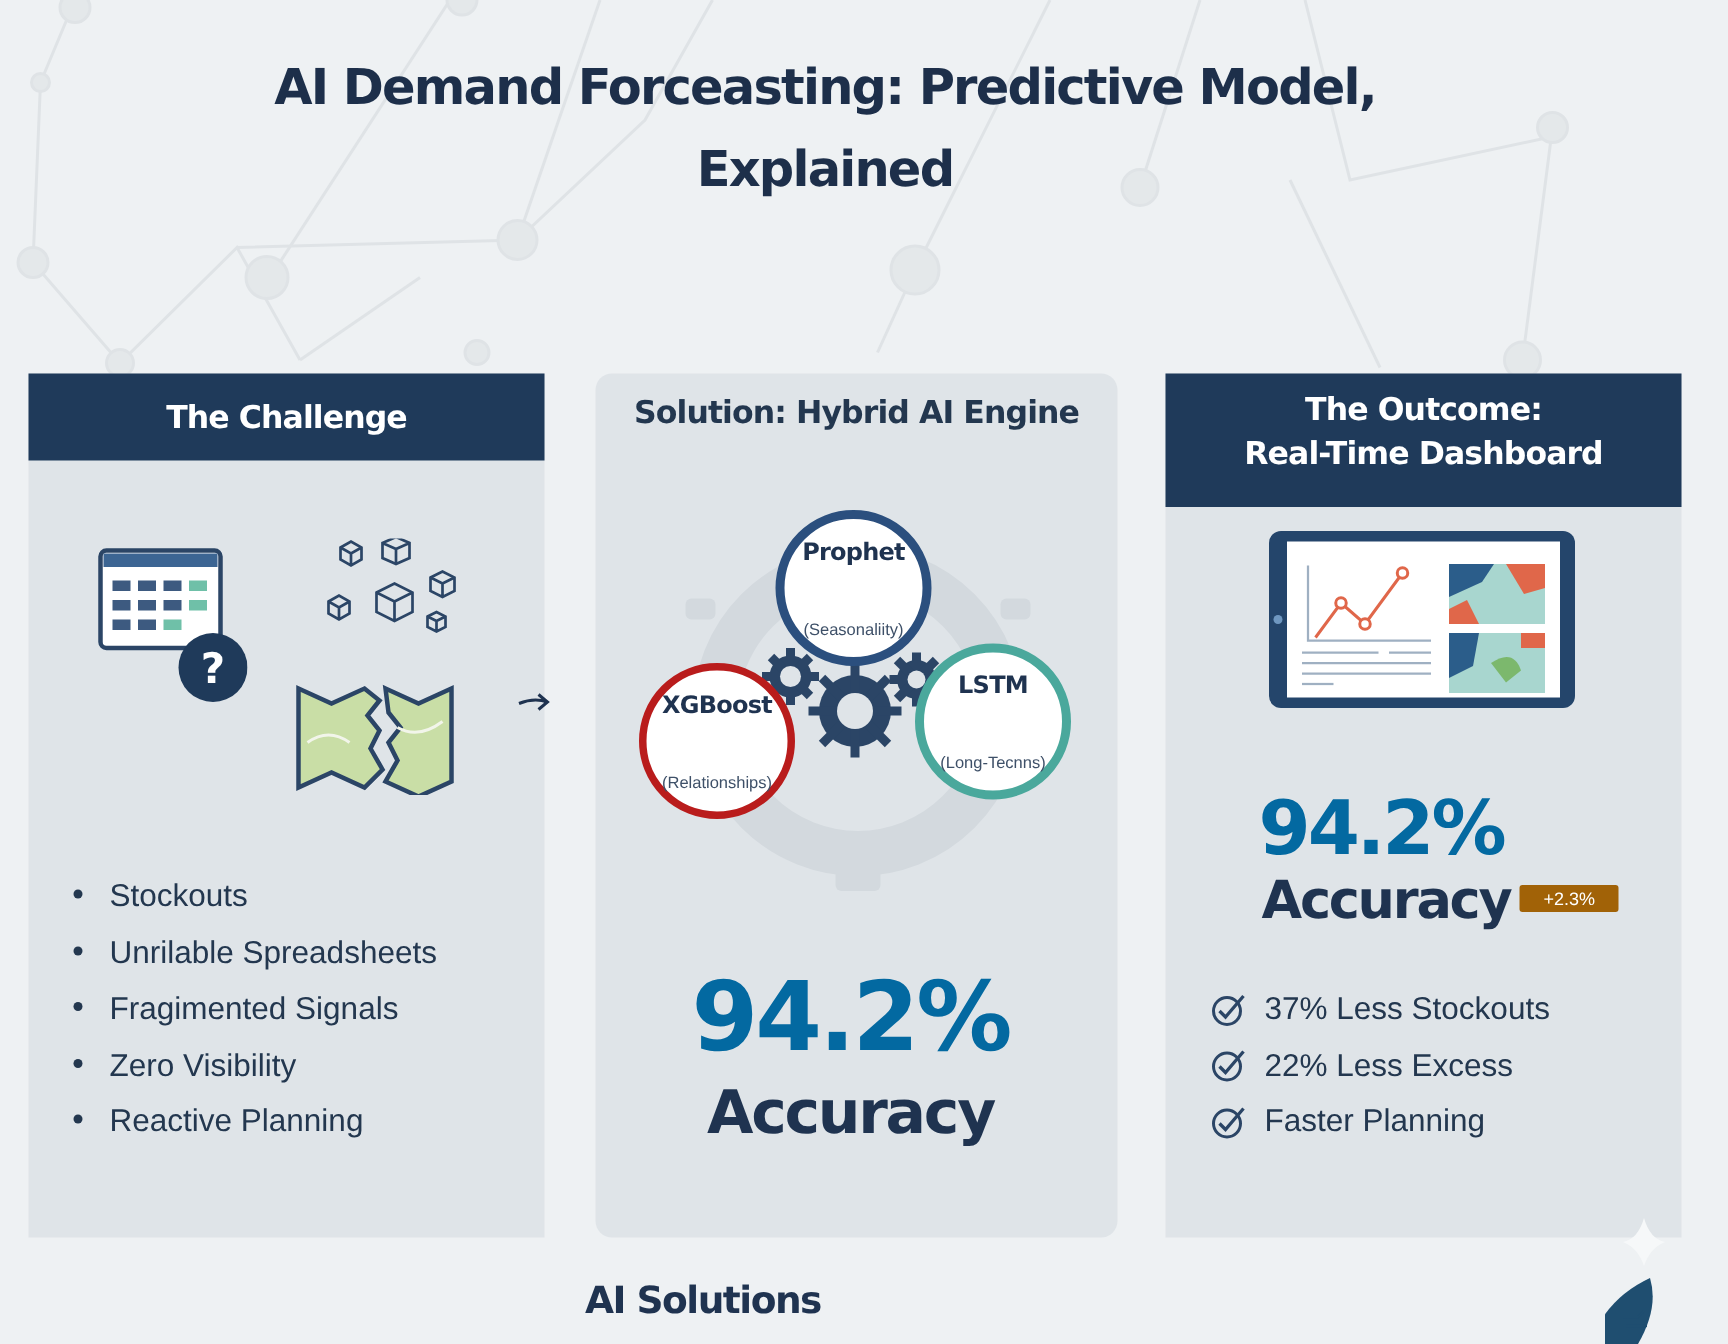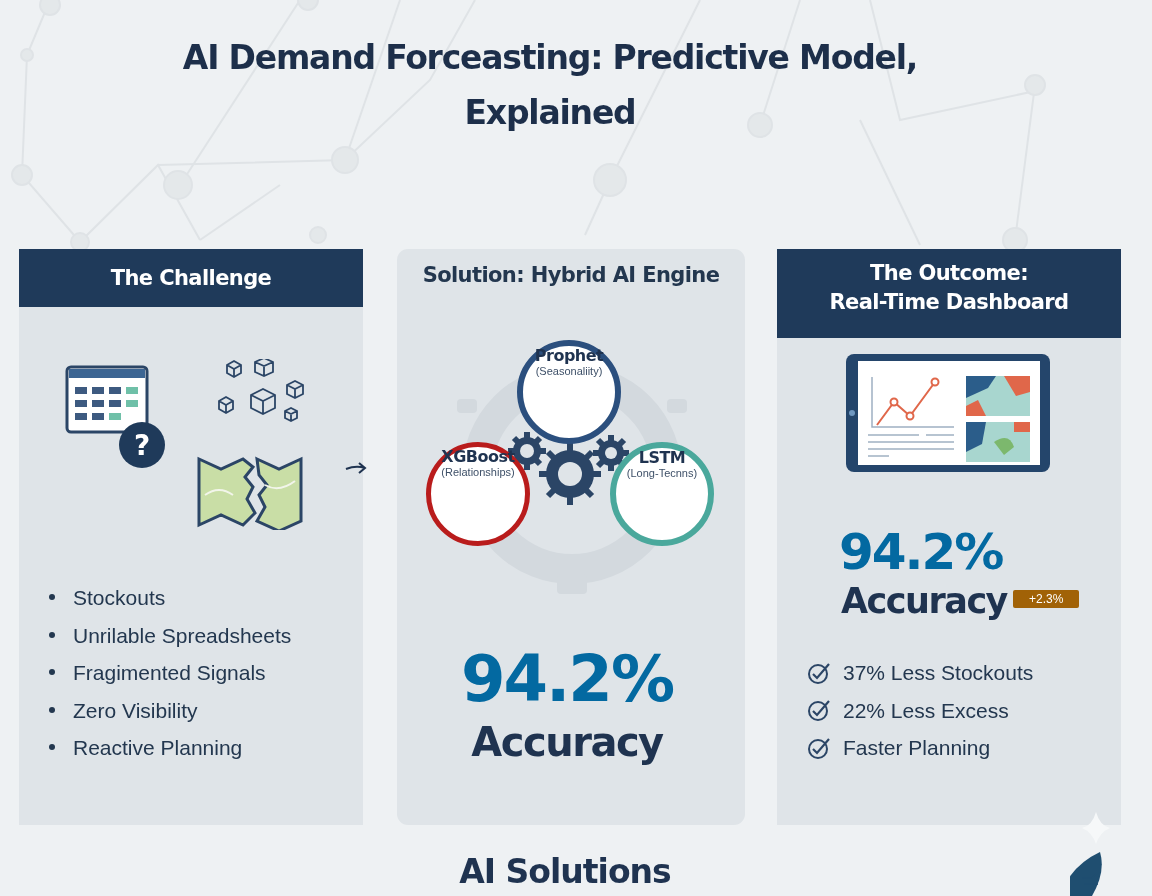--- a/index.html
+++ b/index.html
@@ -21,22 +21,22 @@
   .big-pct{position:absolute;text-align:center;font-family:"DejaVu Sans",sans-serif;font-weight:bold;color:#0369a1;letter-spacing:-2px;}
   .p2 .big-pct{left:0;width:340px;top:395px;font-size:64px;line-height:70px;}
   .p2 .big-acc{position:absolute;left:0;width:340px;top:470px;text-align:center;font-family:"DejaVu Sans",sans-serif;font-weight:bold;font-size:40px;color:#1f3350;letter-spacing:-1.5px;}
   .p3 .big-pct{left:62px;top:275px;font-size:50px;line-height:56px;text-align:left;}
   .p3 .acc-row{position:absolute;left:64px;top:332px;display:flex;align-items:center;}
   .p3 .acc{font-family:"DejaVu Sans",sans-serif;font-weight:bold;font-size:35px;color:#1f3350;letter-spacing:-1.5px;}
   .badge{margin-left:6px;background:#a16207;color:#fff;font-size:12px;padding:2px 16px;border-radius:2px;position:relative;top:-2px;}
   .checks{position:absolute;left:30px;top:405px;list-style:none;}
   .checks li{font-size:21px;color:#23374f;height:37.5px;line-height:37.5px;display:flex;align-items:center;}
   .checks li svg{margin-right:12px;}
-  .footer{position:absolute;left:390px;top:852px;width:350px;text-align:center;font-family:"DejaVu Sans",sans-serif;font-weight:bold;font-size:33px;color:#1f3350;letter-spacing:-1px;z-index:2;}
-  .circle{position:absolute;border-radius:50%;background:#fff;text-align:center;display:flex;flex-direction:column;align-items:center;}
+  .footer{position:absolute;left:390px;top:852px;width:350px;font-family:"DejaVu Sans",sans-serif;font-weight:bold;font-size:25px;color:#1f3350;letter-spacing:-1px;z-index:2;}
+  .circle{position:absolute;border-radius:50%;background:#fff;text-align:center;display:flex;flex-direction:column;justify-content:center;align-items:center;gap:37px;}
   .circle .nm{font-family:"DejaVu Sans",sans-serif;font-weight:bold;font-size:16px;color:#1f3350;letter-spacing:-0.5px;}
   .circle .sub{font-size:11px;color:#3e5068;}
   .abs{position:absolute;}
 </style>
 </head>
 <body>
 
 <svg class="bg-net" viewBox="0 0 1152 896">
   <g stroke="#dfe3e6" stroke-width="2" fill="none">
     <polyline points="50,0 27,55 22,175 80,242 158,165 200,240"></polyline>
@@ -167,21 +167,21 @@
   </svg>
 
   <div class="circle" style="left:120px;top:91px;width:104px;height:104px;border:6px solid #2b4f7e;">
     <span class="nm">Prophet</span>
     <span class="sub">(Seasonaliity)</span>
   </div>
   <div class="circle" style="left:29px;top:193px;width:104px;height:104px;border:5px solid #b91c1c;">
     <span class="nm">XGBoost</span>
     <span class="sub">(Relationships)</span>
   </div>
-  <div class="circle" style="left:213px;top:193px;width:104px;height:104px;border:6px solid #4aa89c;">
+  <div class="circle" style="left:213px;top:180px;width:104px;height:104px;border:6px solid #4aa89c;">
     <span class="nm">LSTM</span>
     <span class="sub">(Long-Tecnns)</span>
   </div>
 
   <div class="big-pct">94.2%</div>
   <div class="big-acc">Accuracy</div>
 </div>
 
 <div class="panel p3">
   <div class="phead">

